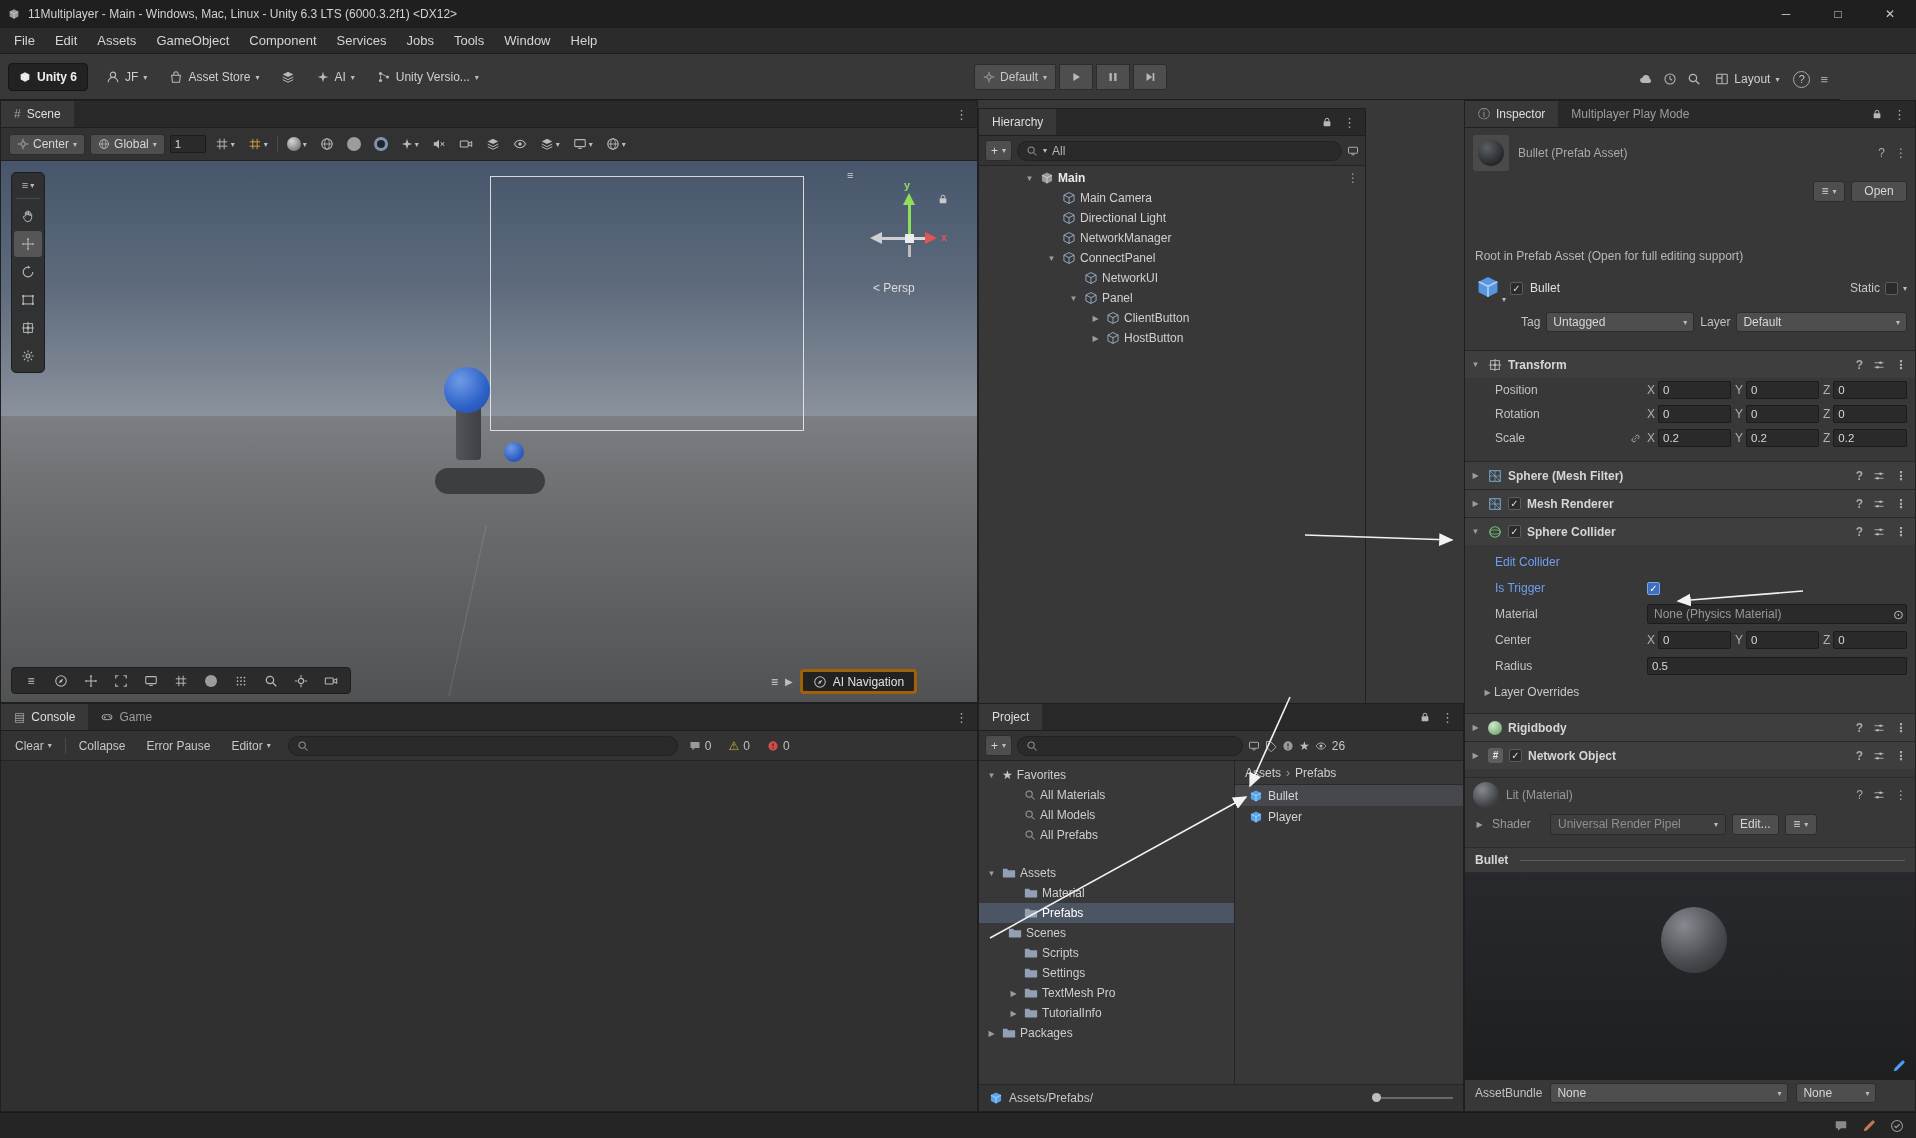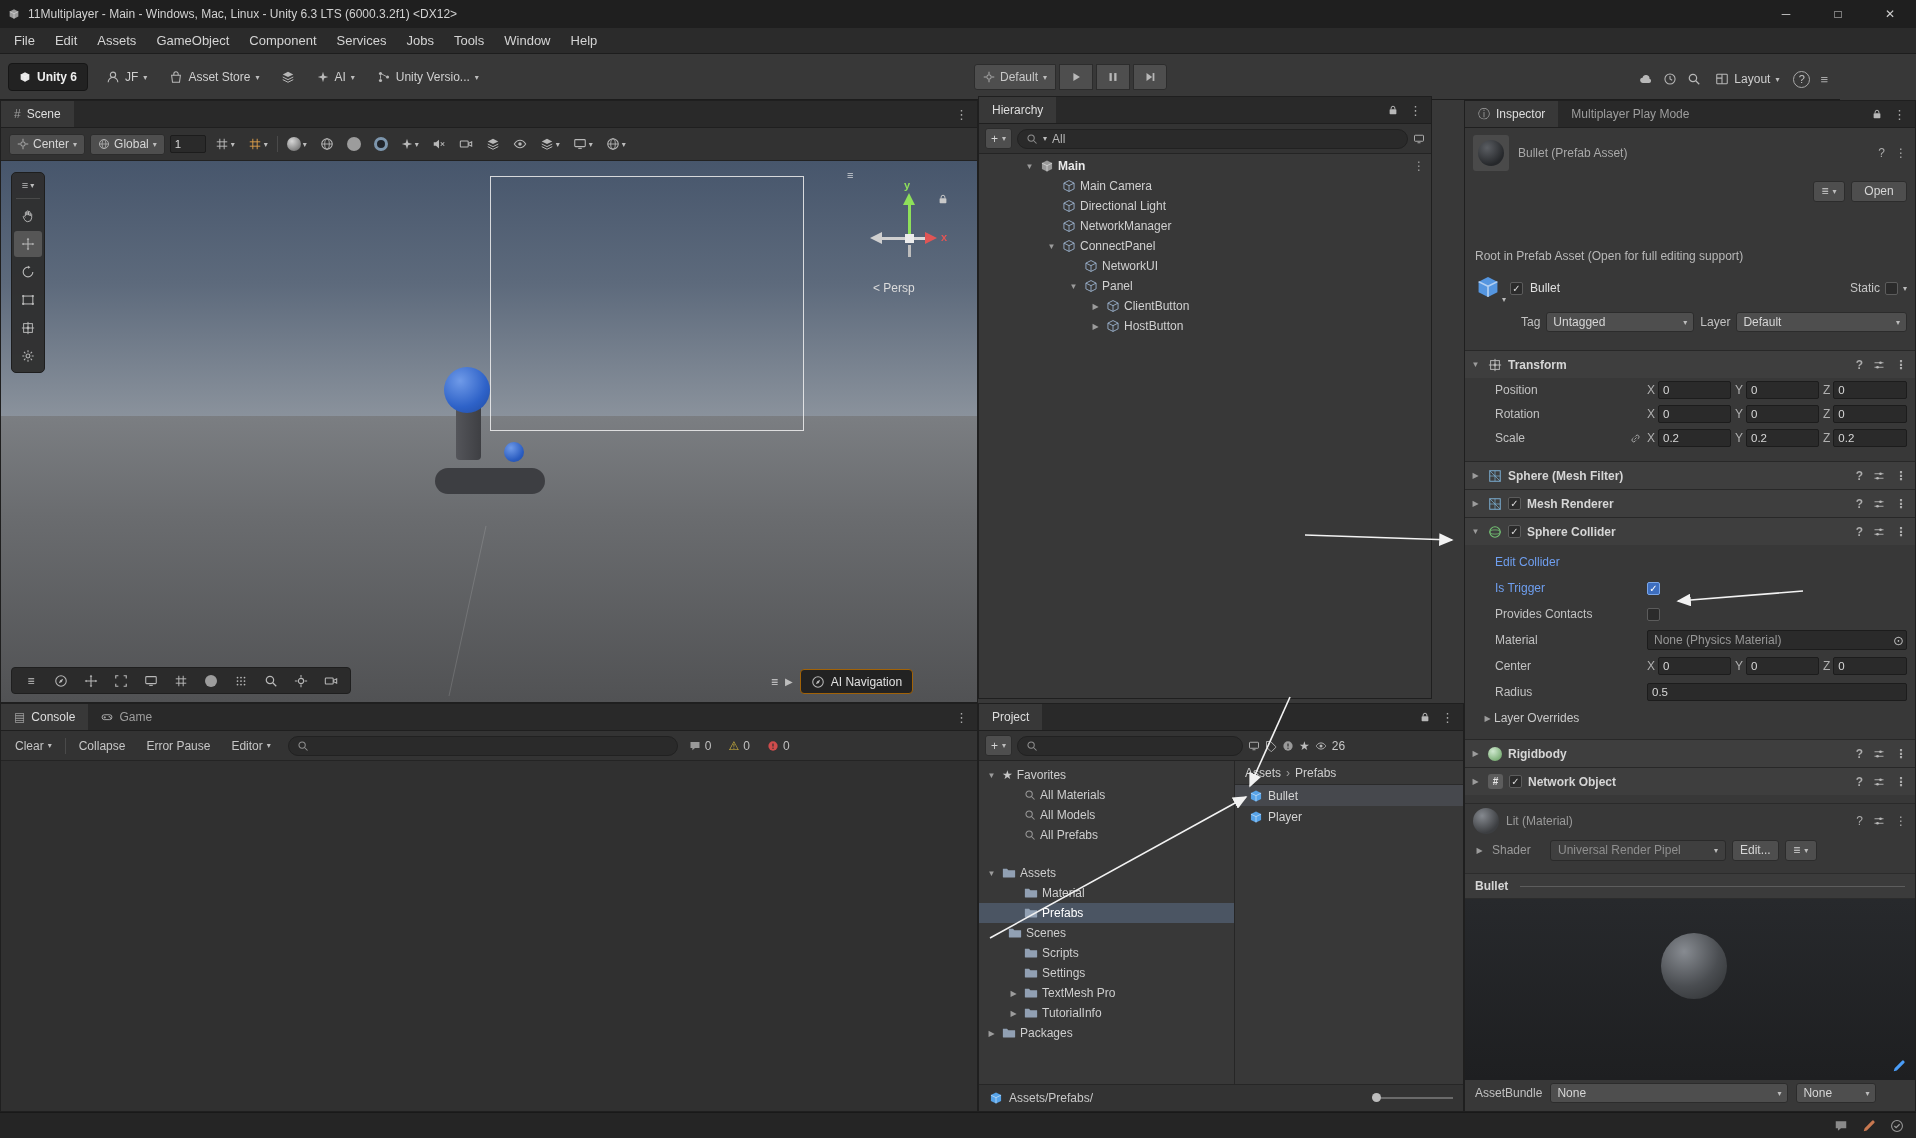--- a/index.html
+++ b/index.html
@@ -73,31 +73,31 @@
   .tools-div { width:24px; height:1px; background:#4a4a4a; margin:2px 0; }
   .gizmo { position:absolute; left:848px; top:20px; width:120px; height:130px; }
   .gz-line { position:absolute; background:#c9c9c9; }
   .gz-center { position:absolute; left:56px; top:53px; width:9px; height:9px; background:#ececec; }
   .gz-tri { position:absolute; width:0; height:0; }
   .gz-label { position:absolute; font-size:11px; font-weight:bold; }
   .persp-label { position:absolute; left:24px; top:100px; color:#dcdcdc; font-size:12px; }
   .overlay-toolbar { position:absolute; left:10px; top:506px; height:27px; display:flex; align-items:center; gap:4px; background:rgba(40,40,40,.94); border:1px solid #1f1f1f; border-radius:4px; padding:0 6px; }
   .ov-btn { width:26px; height:22px; display:flex; align-items:center; justify-content:center; border-radius:3px; color:#c4c4c4; }
   .ai-nav { position:absolute; left:770px; top:508px; display:flex; align-items:center; gap:7px; }
-  .ai-pill { background:rgba(32,32,32,.95); border:1px solid #a16207; border-radius:4px; height:25px; display:flex; align-items:center; gap:6px; padding:0 10px; color:#e0e0e0; }
+  .ai-pill { background:rgba(32,32,32,.95); border:3px solid #a16207; border-radius:4px; height:25px; display:flex; align-items:center; gap:6px; padding:0 10px; color:#e0e0e0; }
   .scene-faint { position:absolute; inset:0; pointer-events:none; }
 
   
   #console-panel { left:0; top:703px; width:978px; height:409px; }
   .flat-btn { display:flex; align-items:center; gap:4px; padding:0 8px; height:22px; color:#c6c6c6; }
   #console-content { flex:1; background:#303030; }
   .count-group { display:flex; align-items:center; gap:4px; padding:0 6px; color:#c0c0c0; }
 
   
-  #hierarchy-panel { left:978px; top:96px; width:454px; height:603px; }
+  #hierarchy-panel { left:978px; top:108px; width:388px; height:603px; }
   .tree { flex:1; overflow:hidden; padding-top:2px; }
   .h-row { height:20px; display:flex; align-items:center; gap:4px; color:#d0d0d0; padding-right:6px; }
   .fold { width:13px; font-size:8px; color:#9c9c9c; text-align:center; flex:none; }
   .h-row .lbl { white-space:nowrap; }
   .row-menu { margin-left:auto; color:#9f9f9f; font-size:12px; }
 
   
   #project-panel { left:978px; top:703px; width:486px; height:409px; }
   .proj-body { flex:1; display:flex; overflow:hidden; }
   .proj-tree { width:256px; border-right:1px solid #262626; padding-top:4px; }
@@ -1209,24 +1209,20 @@
       <div class="insp-row">
         <span class="insp-label blue">Edit Collider</span>
       </div>
       <div class="insp-row">
         <span class="insp-label blue">Is Trigger</span>
         <span class="cb blue">
             <span>✓</span>
           </span>
       </div>
       <div class="insp-row">
-        <span class="insp-label">Provides Contacts</span>
-        <span class="cb"></span>
-      </div>
-      <div class="insp-row">
         <span class="insp-label">Material</span>
         <div class="obj-field">
           <span>None (Physics Material)</span>
           <span class="picker">⊙</span>
         </div>
       </div>
       <div class="insp-row">
         <span class="insp-label">Center</span>
         <div class="axis-group">
           <div class="axis">

